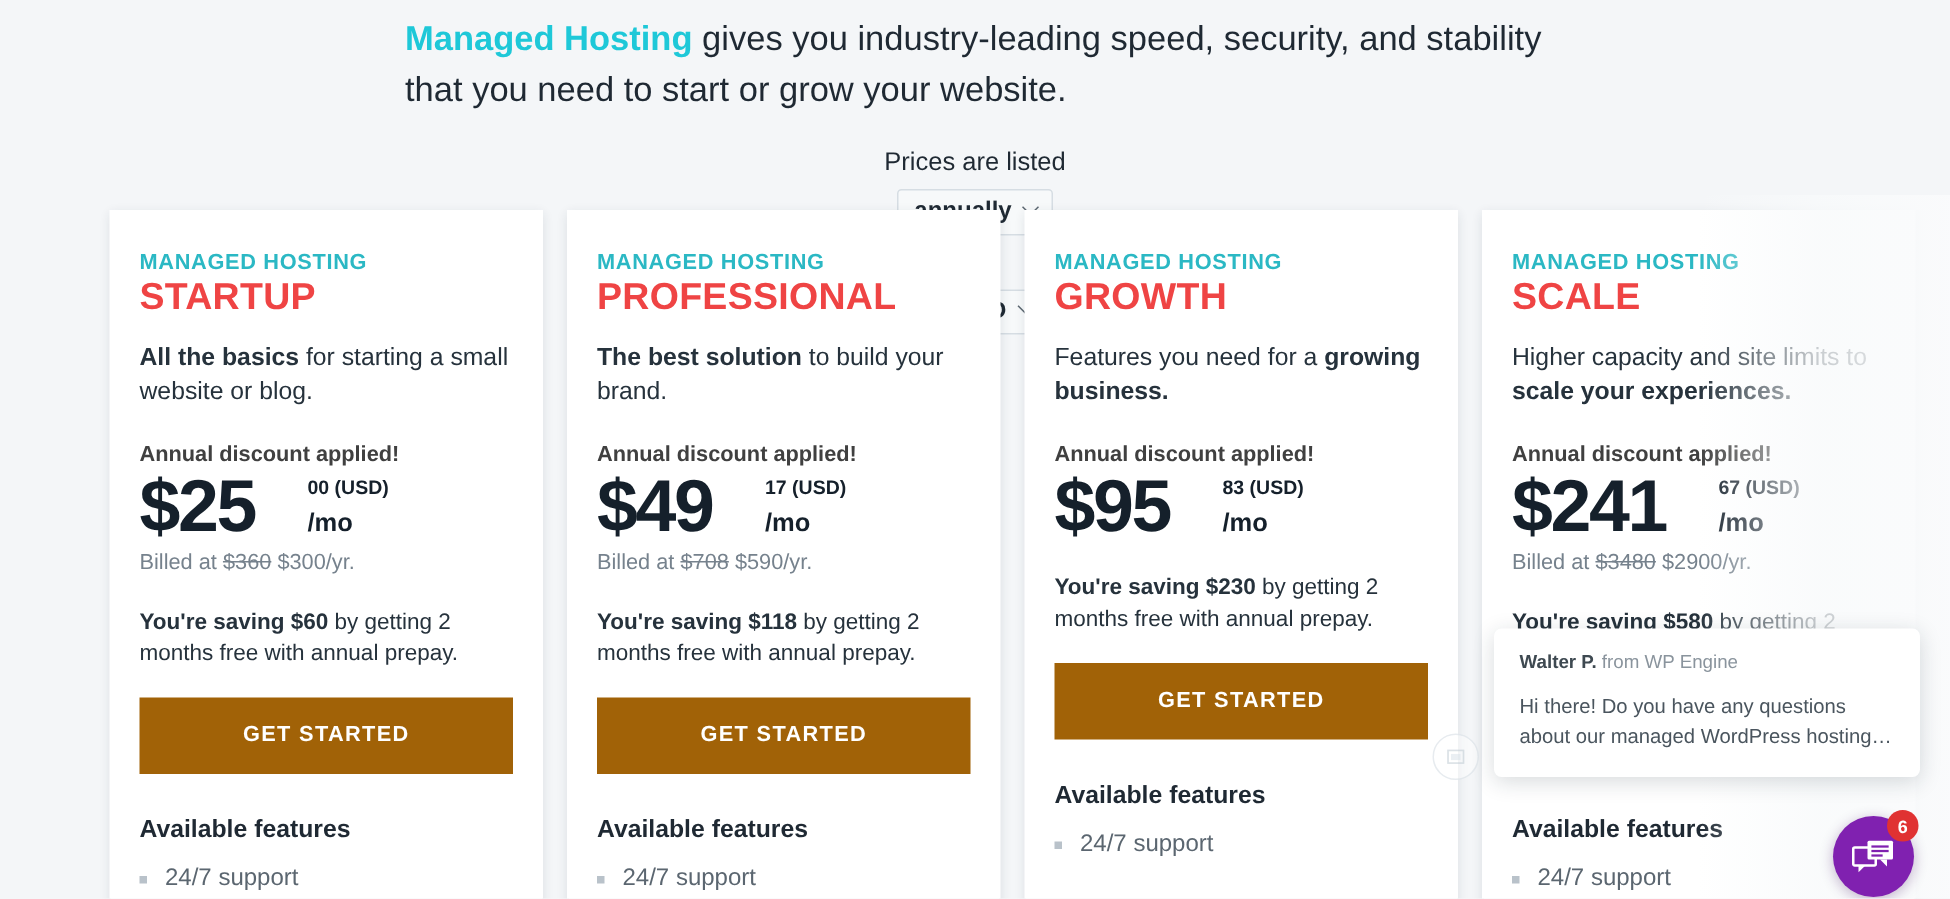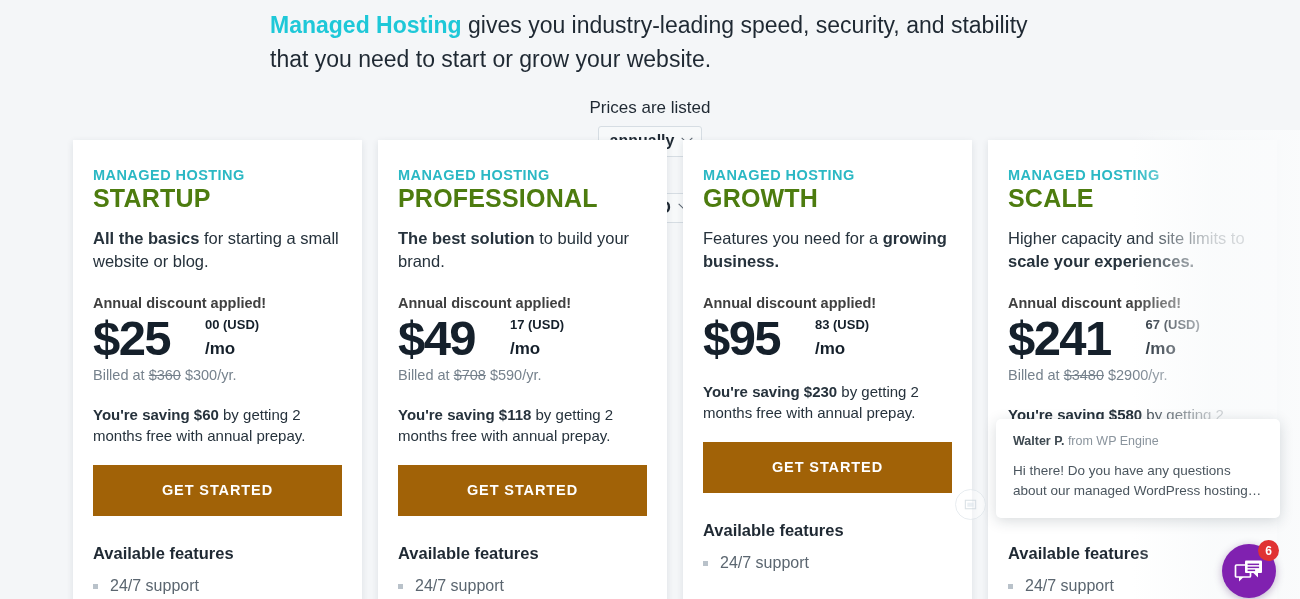--- a/index.html
+++ b/index.html
@@ -96,21 +96,21 @@
     font-weight: 700;
     letter-spacing: 0.45px;
     color: #2bb8c4;
     text-transform: uppercase;
     line-height: 1.25;
   }
   .plan-name {
     font-size: 25px;
     font-weight: 700;
     letter-spacing: 0.2px;
-    color: #4d7c0f;
+    color: #ef4444;
     text-transform: uppercase;
     line-height: 1.12;
     margin-bottom: 15px;
   }
 
   .tagline {
     font-size: 16.5px;
     line-height: 23px;
     color: #26323c;
     margin-bottom: 22px;

